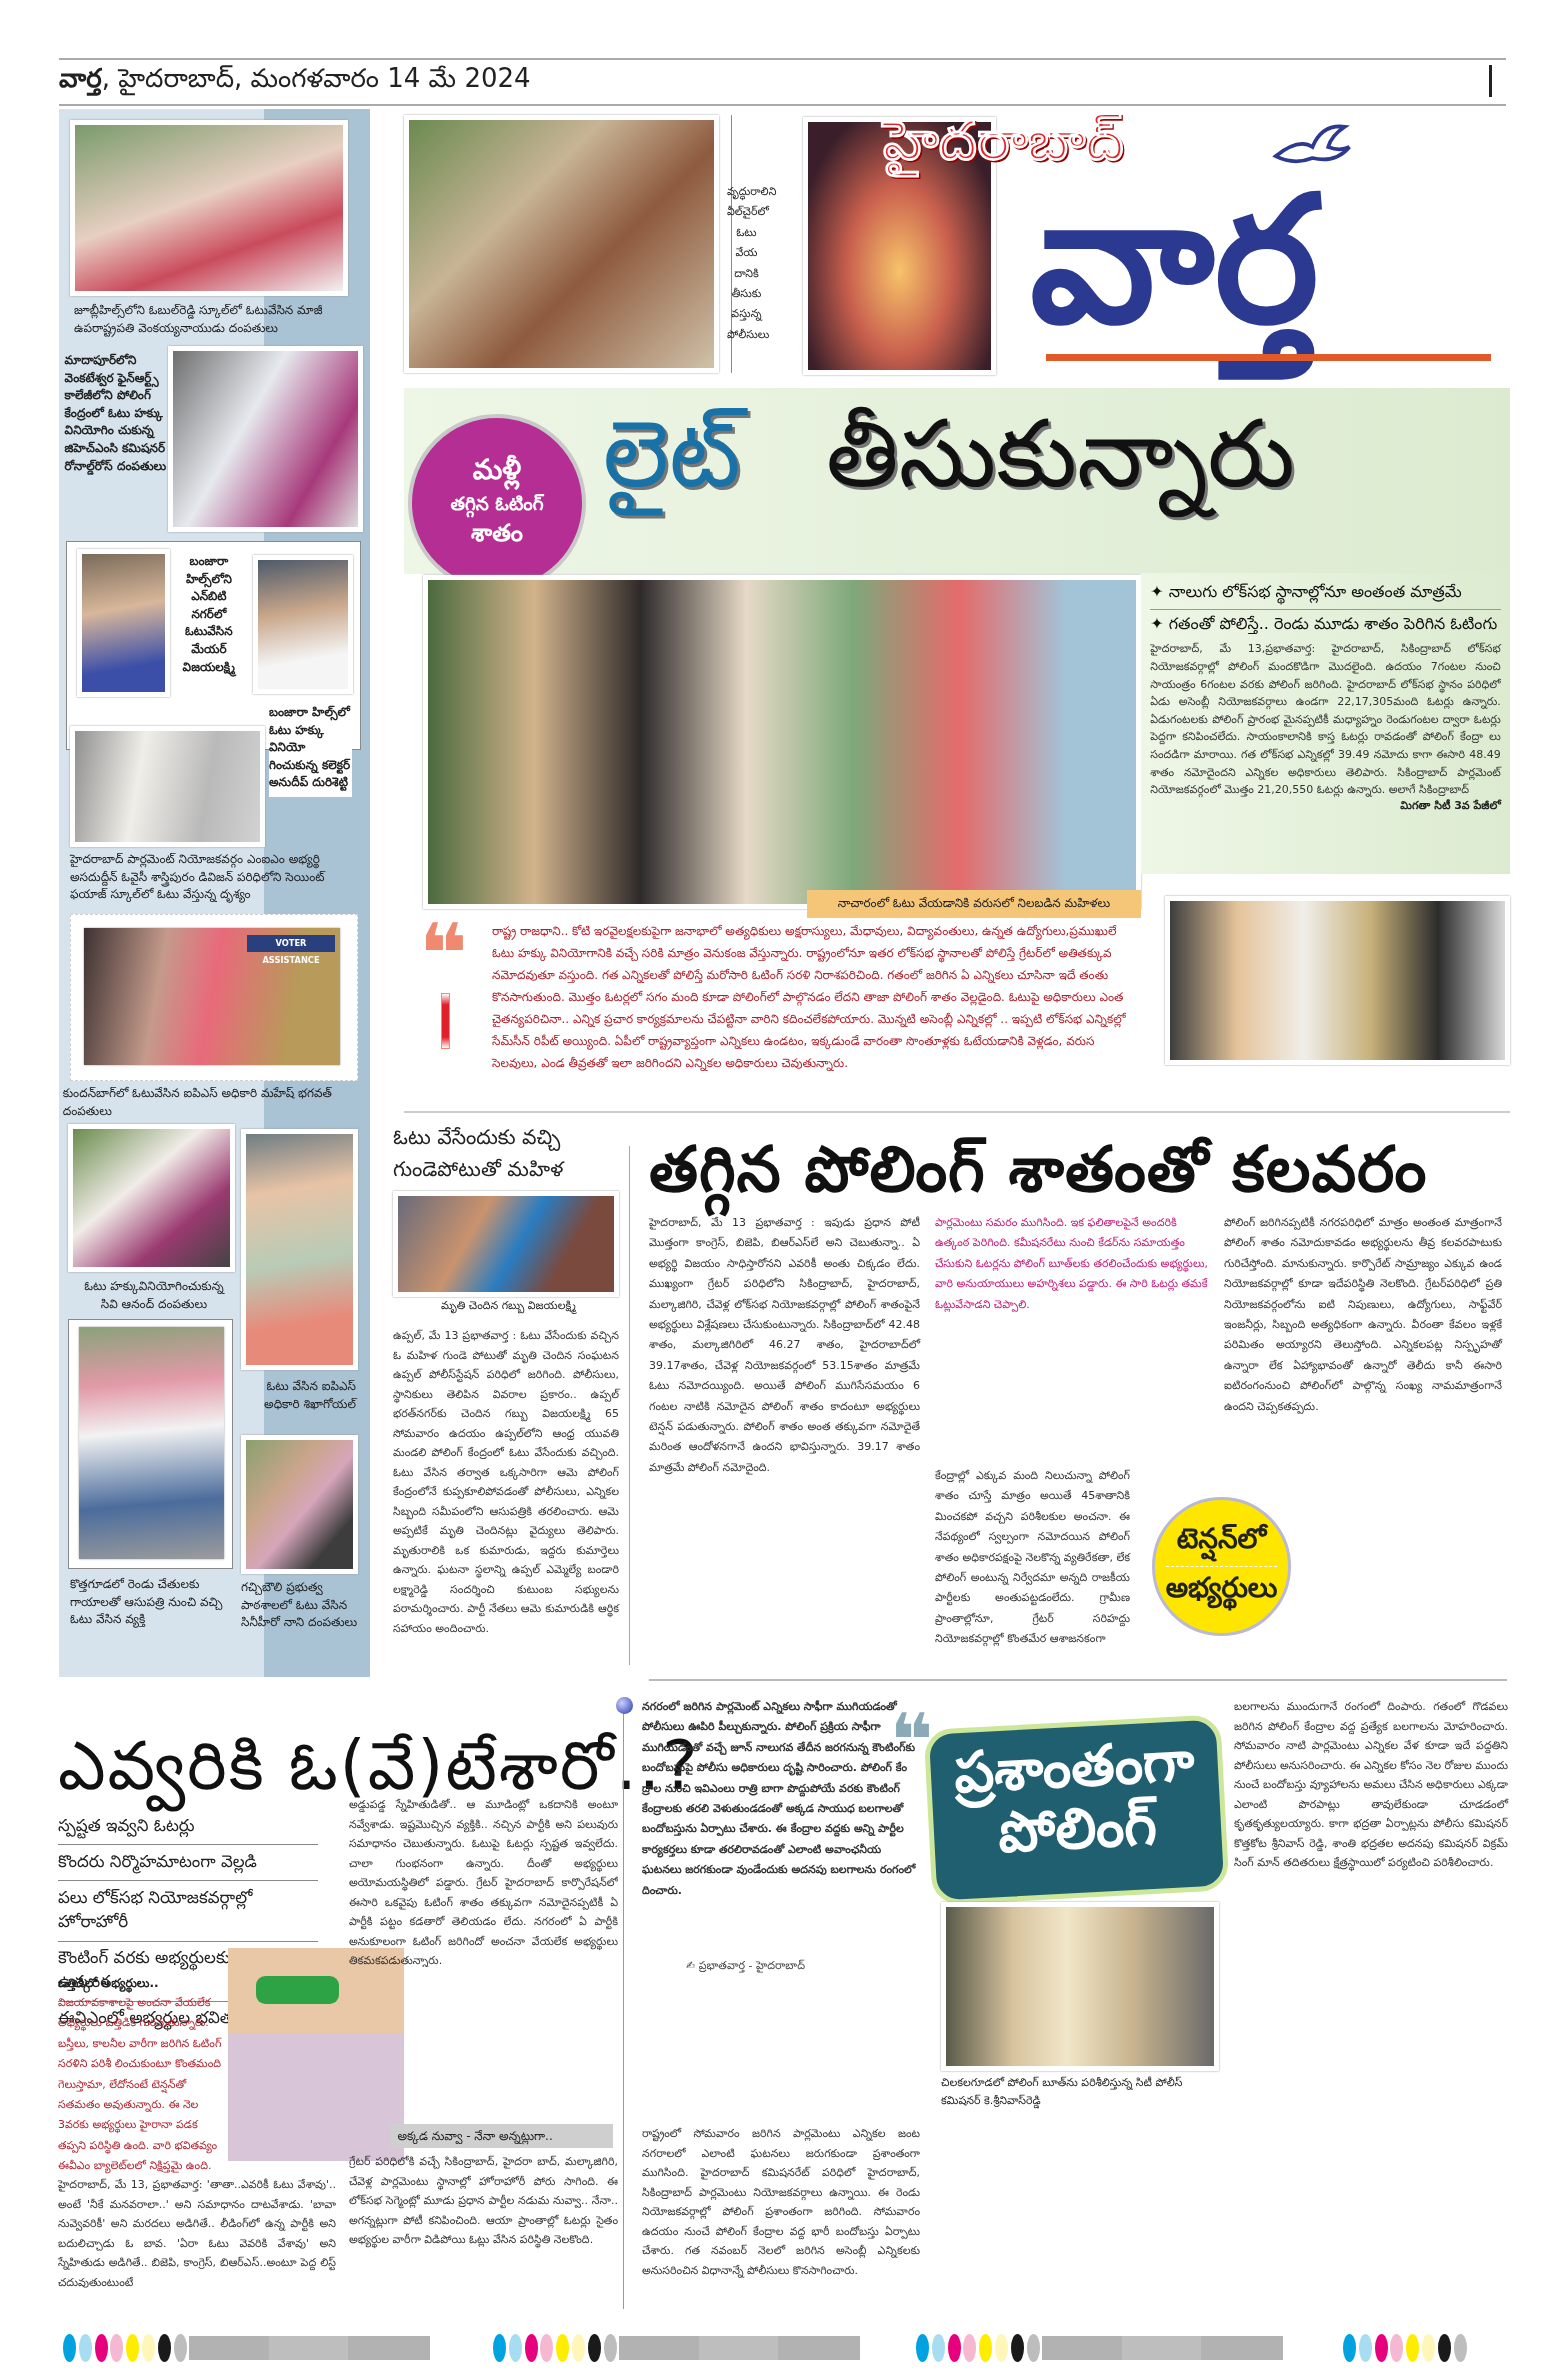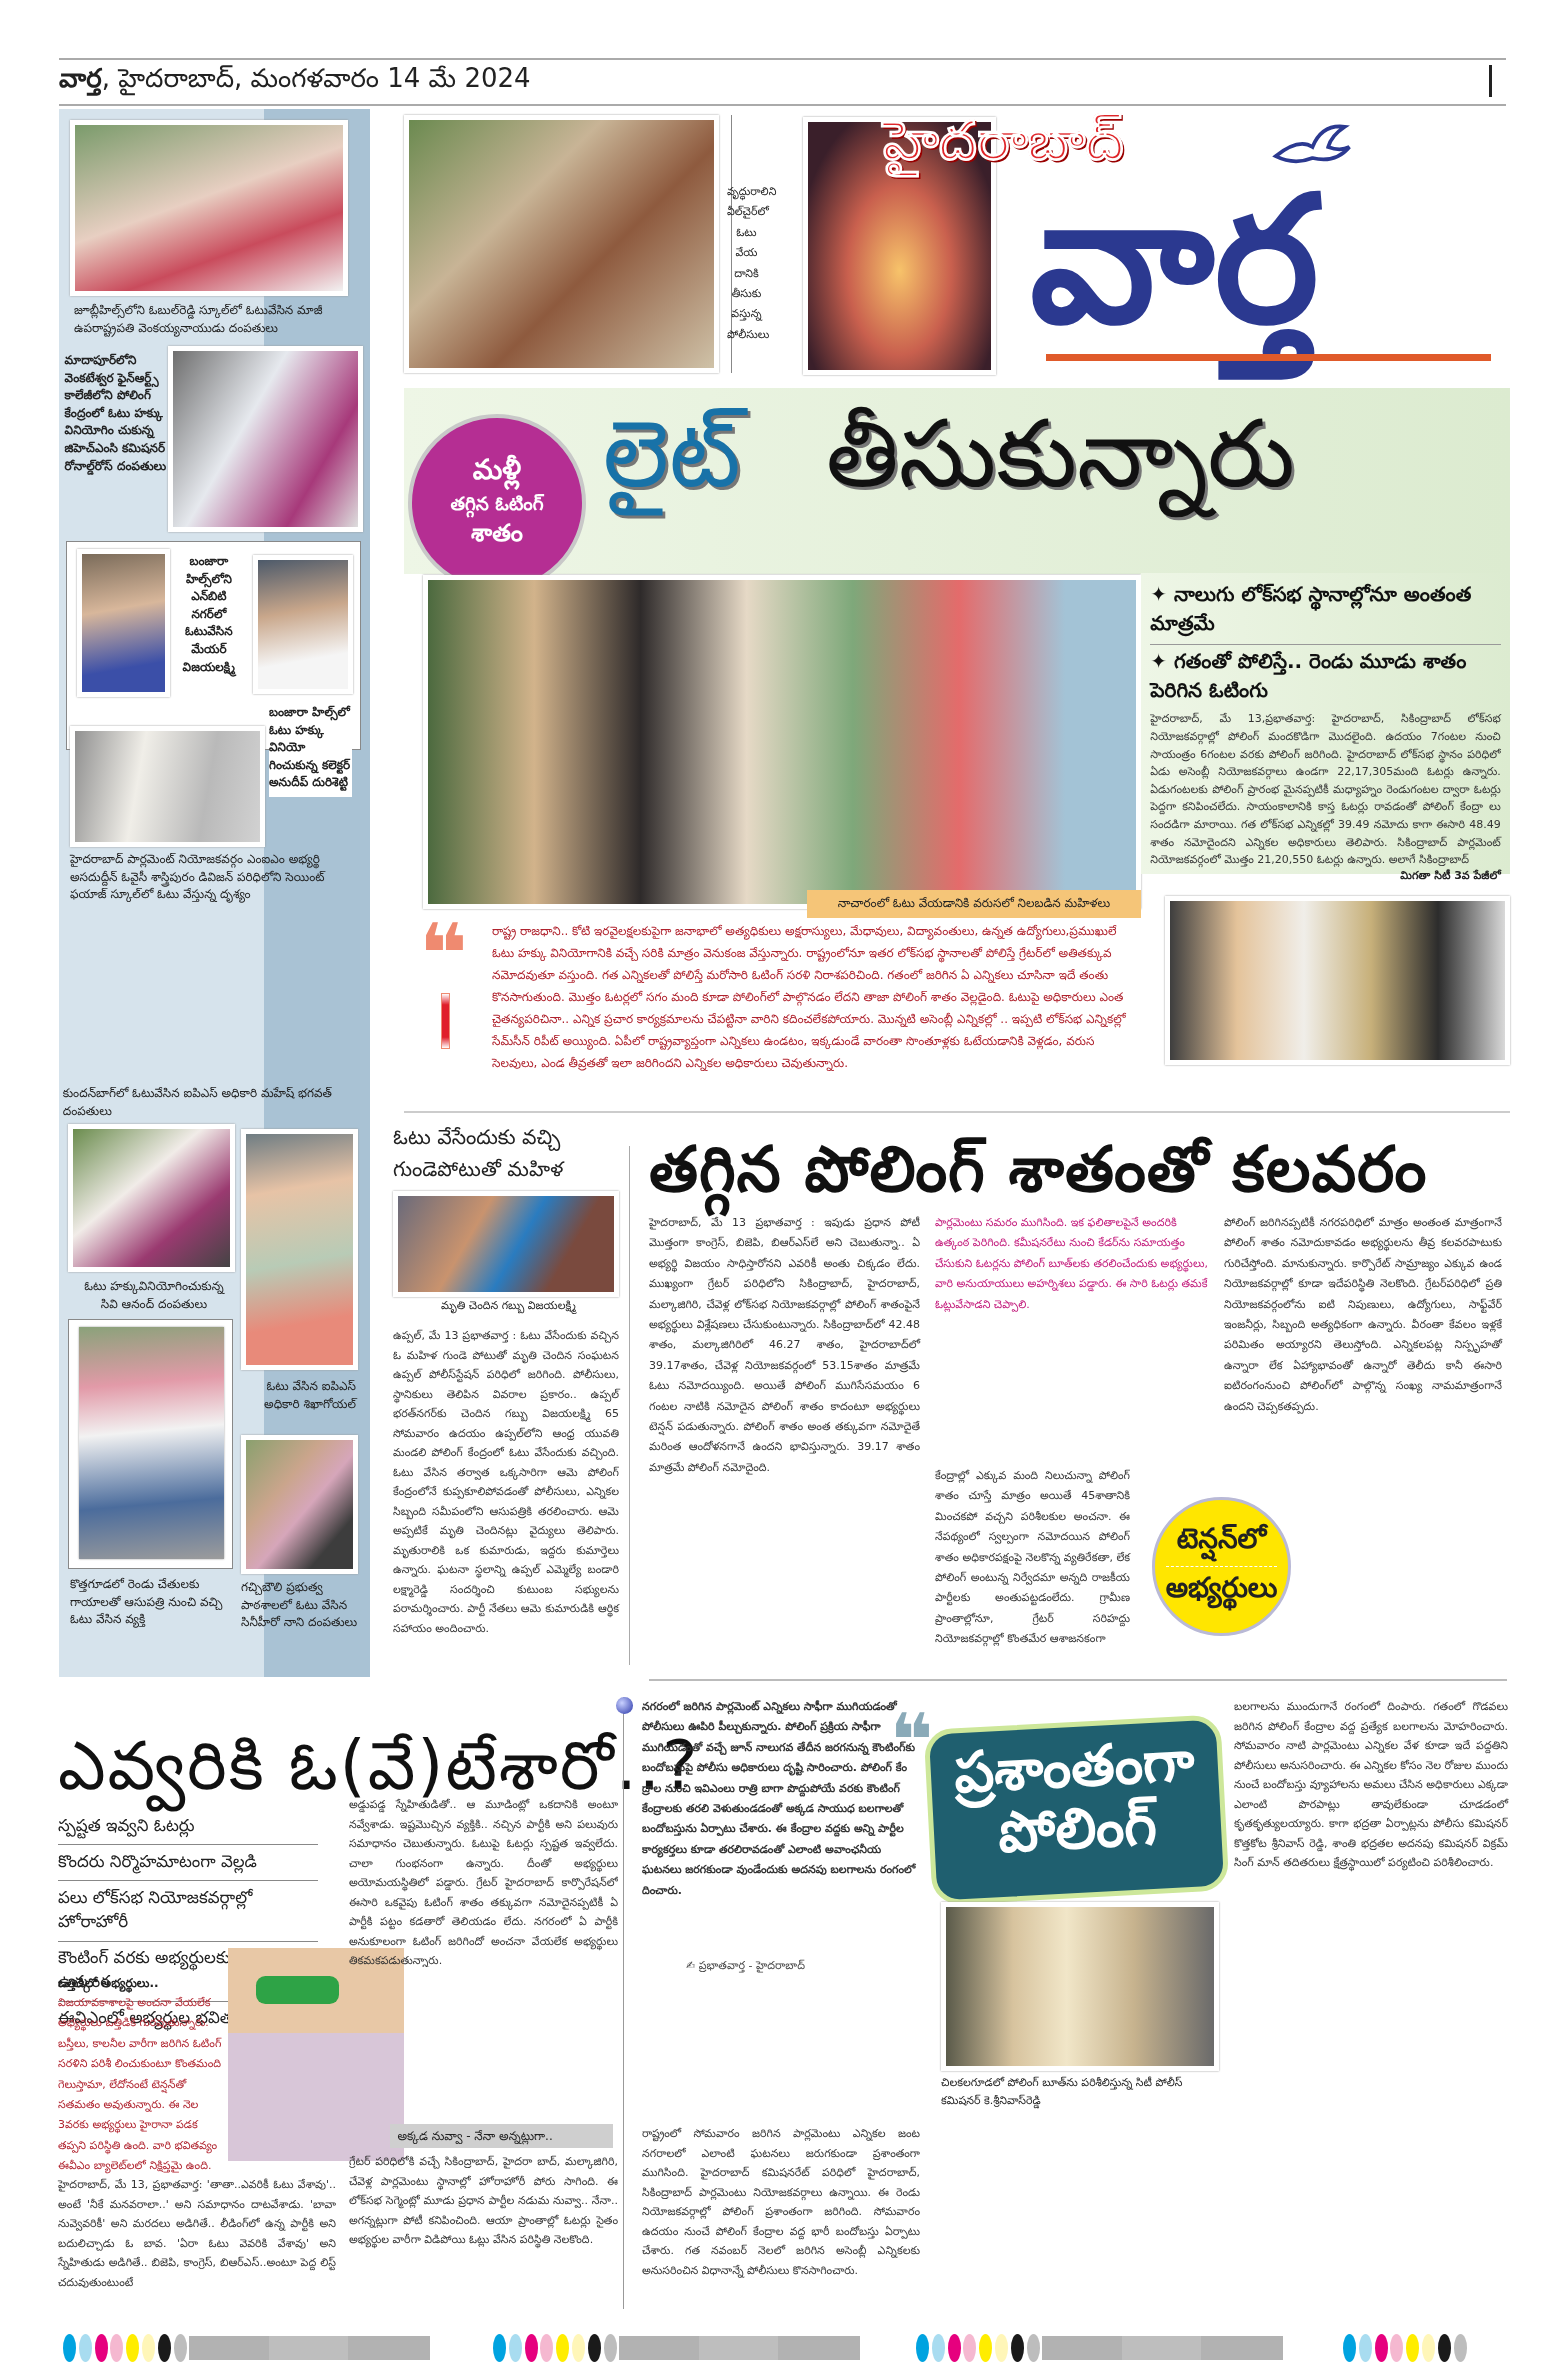--- a/index.html
+++ b/index.html
@@ -12,21 +12,21 @@
 .cap{font-size:12px;line-height:17.6px;color:#222}
 .lcol{left:59px;top:109px;width:311px;height:1568px;background:linear-gradient(90deg,#d6e3ec 0,#d6e3ec 66%,#a9c2d4 66%)}
 .body-text{font-size:12px;line-height:22px;color:#333;text-align:justify}
 .red-text{color:#b0232e}
 .magenta-text{color:#c2187a}
 .masthead-small{font-size:54px;font-weight:bold;color:#e0262a;-webkit-text-stroke:0.9px #fff;text-shadow:1.9px 1.9px 0 #900}
 .masthead-big{font-size:176px;font-weight:bold;color:#2b3990;line-height:1}
 .green-panel{background:linear-gradient(90deg,#eef6e6,#dcebd0)}
 .headline1{font-size:93px;font-weight:normal;line-height:1;text-shadow:2.8px 2.8px 0 #777}
 .circle{border-radius:50%;display:flex;flex-direction:column;align-items:center;justify-content:center;text-align:center}
-.bullet{font-size:20px;font-weight:bold;color:#111;border-bottom:1.9px solid #999;padding:3.7px 0}
+.bullet{font-size:16px;font-weight:normal;color:#111;border-bottom:1.9px solid #999;padding:3.7px 0}
 .orange-cap{background:#f5c578;font-size:12px;text-align:center;padding:5.6px}
 .headline2{font-size:63px;font-weight:bold;color:#111;letter-spacing:0.9px}
 .headline3{font-size:67px;color:#111;letter-spacing:1.9px}
 .sub-line{font-size:16.7px;border-bottom:1.9px solid #888;padding:5.6px 0;width:100%}
 .cmyk{position:absolute;top:2334px;height:28px;display:flex;gap:2.8px;align-items:center}
 .dot{width:13px;height:28px;border-radius:50%}
 .bar{height:24px;width:241px;background:linear-gradient(90deg,#b2b2b2 33%,#bebebe 33%,#bebebe 66%,#b2b2b2 66%)}
 .bubble{background:#1f5f6f;color:#fff;font-weight:bold;font-size:67px;line-height:1.1;text-align:center;border:5.6px solid #cde79a;transform:rotate(-3deg)}
 </style>
 </head>
@@ -47,20 +47,24 @@
   <div class="abs" style="left:7.4px;top:432px;width:295px;height:209px;background:#fff;border:0.9px solid #888">
     <div class="photo" style="left:9.3px;top:7.4px;width:93px;height:148px;background:linear-gradient(170deg,#7a6b5a,#d8b79b 40%,#3b4fa8 80%)"></div>
     <div class="abs cap" style="left:109px;top:11px;width:65px;text-align:center;font-weight:bold">బంజారా హిల్స్‌లోని ఎన్‌బిటి నగర్‌లో ఓటువేసిన మేయర్ విజయలక్ష్మి</div>
     <div class="photo" style="left:186px;top:13px;width:100px;height:139px;background:linear-gradient(170deg,#4d5a6a,#c9a78b 40%,#f5f5f5 75%)"></div>
   </div>
   <div class="photo" style="left:11px;top:617px;width:195px;height:121px;background:linear-gradient(100deg,#909090,#f0eee8 35%,#b9b9b9 70%,#d2d2d2)"></div>
   <div class="abs" style="left:210px;top:595px;width:83px;height:93px;background:#fff">
     <div class="cap" style="text-align:left;font-weight:bold">బంజారా హిల్స్‌లో ఓటు హక్కు వినియో గించుకున్న కలెక్టర్ అనుదీప్ దురిశెట్టి</div>
   </div>
   <div class="abs cap" style="left:11px;top:742px;width:278px">హైదరాబాద్ పార్లమెంట్ నియోజకవర్గం ఎంఐఎం అభ్యర్థి అసదుద్దీన్ ఓవైసీ శాస్త్రిపురం డివిజన్ పరిధిలోని సెయింట్ ఫయాజ్ స్కూల్‌లో ఓటు వేస్తున్న దృశ్యం</div>
+  <div class="abs" style="left:11px;top:805px;width:288px;height:167px;background:#fff;border:1.9px dashed #cfcfcf">
+    <div class="photo" style="left:13px;top:13px;width:256px;height:137px;border:0;background:linear-gradient(100deg,#3d3232,#c49a8b 30%,#e86a7a 50%,#b89a5a 80%)"></div>
+    <div class="abs" style="left:176px;top:20.4px;width:88px;height:16.7px;background:#2a3f7d;color:#fff;font-size:8.3px;font-weight:bold;text-align:center;line-height:16.7px">VOTER ASSISTANCE</div>
+  </div>
   <div class="abs cap" style="left:3.7px;top:976px;width:306px">కుందన్‌బాగ్‌లో ఓటువేసిన ఐపిఎస్ అధికారి మహేష్ భగవత్ దంపతులు</div>
   <div class="photo" style="left:9.3px;top:1015px;width:167px;height:148px;background:linear-gradient(140deg,#6a8c4d,#f1ece8 40%,#9a3a70 70%,#444)"></div>
   <div class="abs cap" style="left:15px;top:1169px;width:160px;text-align:center">ఓటు హక్కువినియోగించుకున్న సివి ఆనంద్ దంపతులు</div>
   <div class="photo" style="left:182px;top:1020px;width:117px;height:241px;background:linear-gradient(170deg,#6f7d83,#e7c3a6 25%,#b8cbb6 55%,#e88a7a 80%)"></div>
   <div class="abs cap" style="left:186px;top:1269px;width:111px;text-align:right">ఓటు వేసిన ఐపిఎస్ అధికారి శిఖాగోయల్</div>
   <div class="abs" style="left:9.3px;top:1210px;width:165px;height:250px;background:#fff;border:0.9px solid #888">
     <div class="photo" style="left:9.3px;top:7.4px;width:145px;height:232px;border:0;background:linear-gradient(175deg,#8aa27a,#e29aa8 25%,#f2f2f2 45%,#4b6c9c 75%,#9c9c9c)"></div>
   </div>
   <div class="abs cap" style="left:11px;top:1467px;width:165px">కొత్తగూడలో రెండు చేతులకు గాయాలతో ఆసుపత్రి నుంచి వచ్చి ఓటు వేసిన వ్యక్తి</div>
   <div class="photo" style="left:182px;top:1326px;width:117px;height:139px;background:linear-gradient(130deg,#8aa06e,#caa58c 35%,#d6a6ba 55%,#3d3d3d 80%)"></div>

